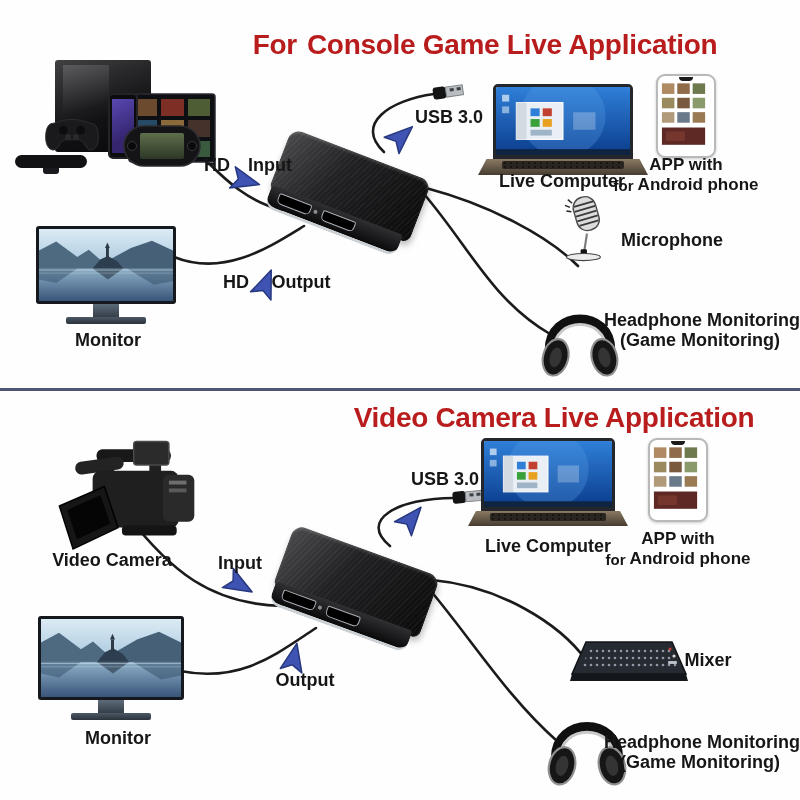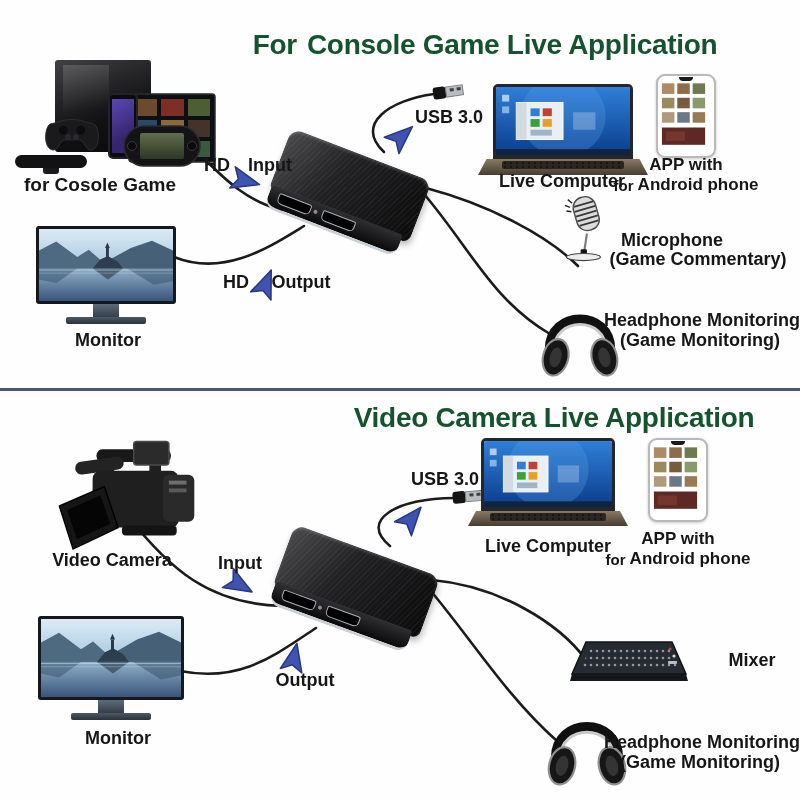--- a/index.html
+++ b/index.html
@@ -4,21 +4,21 @@
 <style>
   html,body{margin:0;padding:0;background:#fff;}
   .canvas{position:relative;width:800px;height:800px;background:#fefefe;overflow:hidden;
           font-family:"Liberation Sans",sans-serif;}
   .layer-wires{position:absolute;inset:0;z-index:1;}
   .dev{position:absolute;z-index:2;}
   .lbl{position:absolute;transform:translateX(-50%);font:700 18px/1.15 "Liberation Sans",sans-serif;
        color:#161616;white-space:nowrap;z-index:5;}
   .lbl.sm{font-size:17px;}
   .title{position:absolute;transform:translateX(-50%);font:700 28px/1.1 "Liberation Sans",sans-serif;
-         color:#14532d;white-space:nowrap;letter-spacing:-.3px;z-index:5;}
+         color:#b91c1c;white-space:nowrap;letter-spacing:-.3px;z-index:5;}
   .title .pfx{margin-right:10px;}
   .divider{position:absolute;left:0;top:388px;width:800px;height:3px;background:#4e5674;z-index:4;}
 
   
   .card{position:absolute;width:150px;height:84px;z-index:2;}
   .card-top{position:absolute;left:0;right:0;top:0;bottom:18px;border-radius:12px 12px 8px 8px;
     background:repeating-linear-gradient(115deg,rgba(255,255,255,.05) 0 1px,rgba(255,255,255,0) 1px 4px),
                linear-gradient(115deg,#4a4a4c 0%,#222224 40%,#0b0b0c 100%);
     box-shadow:inset 0 2px 3px rgba(255,255,255,.18), 2px 4px 6px rgba(0,0,0,.25);}
   .card-front{position:absolute;left:2px;right:8px;bottom:0;height:21px;
@@ -161,21 +161,20 @@
     <svg style="position:absolute;left:115px;top:70px" width="78" height="42" viewBox="0 0 78 42">
       <rect x="1" y="1" width="76" height="40" rx="20" fill="#141417" stroke="#2c2c30" stroke-width="1.5"></rect>
       <rect x="17" y="8" width="44" height="26" rx="2" fill="url(#g-vita)"></rect>
       <circle cx="9" cy="21" r="4.5" fill="#0a0a0c" stroke="#38383c"></circle>
       <circle cx="69" cy="21" r="4.5" fill="#0a0a0c" stroke="#38383c"></circle>
     </svg>
     <div class="kinect" style="left:7px;top:100px;width:72px;height:13px">
         <div class="kinect-foot"></div>
       </div>
   </div>
-  <span class="lbl" style="left:100px;top:174px;font-size:19px">for Cosole Game</span>
 
   <span class="lbl" style="left:217px;top:155px">HD</span>
   <span class="lbl" style="left:270px;top:155px">Input</span>
 
   <div class="card" style="left:272px;top:152px;transform:rotate(21deg)">
     <div class="card-top"></div>
     <div class="card-front">
       <span class="hdmi p1"></span>
       <span class="hdmi p2"></span>
       <span class="led"></span>
@@ -237,21 +236,20 @@
       <line x1="42" y1="42" x2="70" y2="42" stroke="#3a3a3a" stroke-width="2.6"></line>
     </g>
     <line x1="30" y1="8" x2="36" y2="13" stroke="#222" stroke-width="2"></line>
     <line x1="26" y1="16" x2="33" y2="19" stroke="#222" stroke-width="2"></line>
     <line x1="28" y1="24" x2="35" y2="25" stroke="#222" stroke-width="2"></line>
     <path d="M57,56 L53,82" stroke="#7a7a7a" stroke-width="3" fill="none"></path>
     <rect x="48" y="78" width="9" height="9" rx="2" fill="#111"></rect>
     <ellipse cx="52" cy="89" rx="24" ry="5" fill="#ececec" stroke="#444" stroke-width="1.6"></ellipse>
   </svg>
   <span class="lbl" style="left:672px;top:230px">Microphone</span>
-  <span class="lbl" style="left:698px;top:249px">(Game Commentary)</span>
 
   <div class="monitor" style="left:36px;top:226px">
     <div class="mon-frame" style="width:134px;height:72px">
       <svg width="134" height="72" viewBox="0 0 140 80" preserveAspectRatio="none">
         <rect width="140" height="44" fill="url(#g-sky)"></rect>
         <polygon points="0,44 0,24 18,14 40,31 52,23 66,36 66,44" fill="#4e6a80"></polygon>
         <polygon points="74,44 74,34 96,21 118,13 140,24 140,44" fill="#466078"></polygon>
         <polygon points="56,44 64,34 72,30 82,36 88,44" fill="#2c3e50"></polygon>
         <rect x="70" y="21" width="3" height="13" fill="#2c3a48"></rect>
         <polygon points="69,21 71.5,15 74,21" fill="#2c3a48"></polygon>
@@ -364,21 +362,21 @@
   <span class="lbl sm" style="left:678px;top:549px"><span style="font-size:15px;position:relative;top:1px">for</span> <span>Android phone</span></span>
 
   <svg class="dev" style="left:570px;top:634px" width="118" height="62" viewBox="0 0 118 62">
     <polygon points="16,8 102,8 116,40 2,40" fill="#262a31" stroke="#101318" stroke-width="1.5"></polygon>
     <polygon points="2,40 116,40 118,47 0,47" fill="#14171c"></polygon>
     <polygon points="21,12 98,12 109,36 10,36" fill="url(#p-knobs)"></polygon>
     <circle cx="100" cy="15" r="1.6" fill="#c04038"></circle>
     <circle cx="104" cy="22" r="1.6" fill="#d8d8d8"></circle>
     <rect x="98" y="27" width="9" height="3" rx="1" fill="#b8bec6"></rect>
   </svg>
-  <span class="lbl" style="left:752px;top:650px">Mixer</span>
+  <span class="lbl" style="left:708px;top:650px">Mixer</span>
 
   <div class="monitor" style="left:38px;top:616px">
     <div class="mon-frame" style="width:140px;height:78px">
       <svg width="140" height="78" viewBox="0 0 140 80" preserveAspectRatio="none">
         <rect width="140" height="44" fill="url(#g-sky)"></rect>
         <polygon points="0,44 0,24 18,14 40,31 52,23 66,36 66,44" fill="#4e6a80"></polygon>
         <polygon points="74,44 74,34 96,21 118,13 140,24 140,44" fill="#466078"></polygon>
         <polygon points="56,44 64,34 72,30 82,36 88,44" fill="#2c3e50"></polygon>
         <rect x="70" y="21" width="3" height="13" fill="#2c3a48"></rect>
         <polygon points="69,21 71.5,15 74,21" fill="#2c3a48"></polygon>

